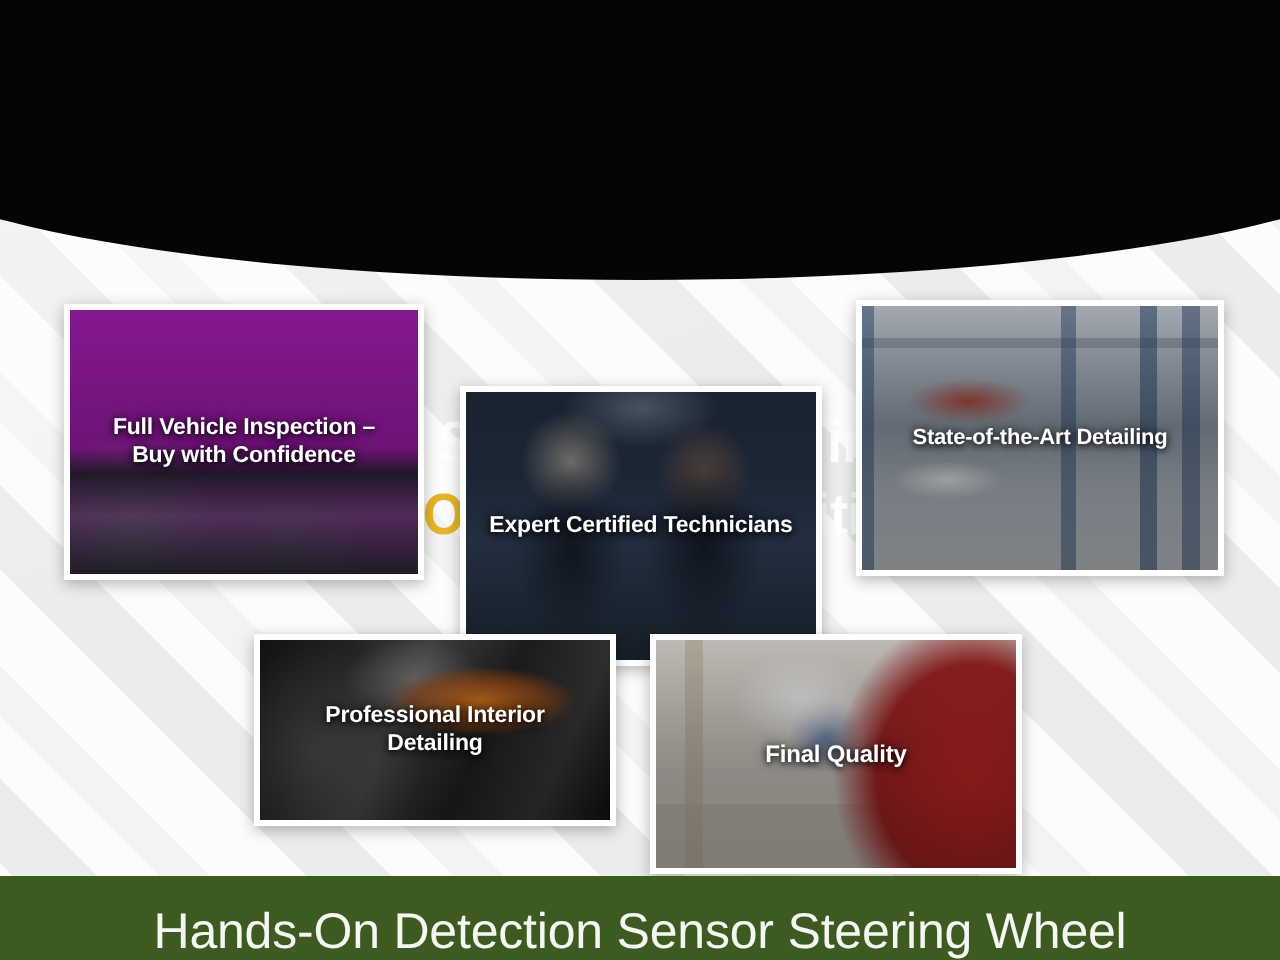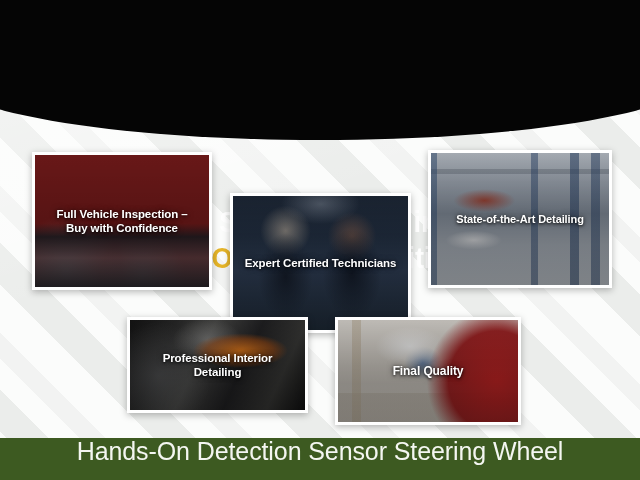--- a/index.html
+++ b/index.html
@@ -56,21 +56,21 @@
     white-space:nowrap;
     text-align:center;
   }
   .hl2{ margin-top:3px; }
   .gold{ color:#e5b429; }
 
   
   .card{
     position:absolute;
     overflow:hidden;
-    background:#7f1d1d;
+    background:#a21caf;
     border:3px solid #ffffff;
     box-shadow:0 2px 7px rgba(0,0,0,.28);
     z-index:5;
   }
   .card .photo{ position:absolute; inset:0; }
   .card .veil{
     position:absolute; inset:0;
     background:linear-gradient(180deg, rgba(0,0,0,.18) 0%, rgba(0,0,0,.30) 45%, rgba(0,0,0,.38) 100%);
   }
   .card .cap{
@@ -87,21 +87,21 @@
     white-space:pre-line;
   }
   .card.c3 .cap{ font-size:11px; }
   .card.c5 .cap{ font-size:12px; }
 
   
   .c1{ left:32px;  top:152px; width:180px; height:138px; }
   .c2{ left:230px; top:150px; width:181px; height:140px;margin-top:43px; }
   .c3{ left:428px; top:150px; width:184px; height:138px; }
   .c4{ left:127px; top:317px; width:181px; height:96px; }
-  .c5{ left:335px; top:317px; width:186px; height:108px;text-decoration:underline; }
+  .c5{ left:325px; top:317px; width:186px; height:120px;text-decoration:underline; }
 
   
   .ph-inspect{
     background:
       radial-gradient(ellipse 60% 45% at 74% 18%, rgba(60,72,92,.95) 0%, rgba(24,30,42,.9) 55%, rgba(12,16,24,.95) 100%),
       linear-gradient(100deg, #6b5a44 0%, #8a7355 12%, #3a3229 26%, #262a33 44%, #1b2franc 44%, #171d28 70%, #0d1119 100%),
       #23262c;
   }
   .ph-inspect::after{
     content:""; position:absolute; inset:0;
@@ -164,21 +164,21 @@
       radial-gradient(ellipse 26% 26% at 40% 26%, rgba(252,252,252,.95) 0%, rgba(0,0,0,0) 74%),
       radial-gradient(ellipse 14% 22% at 47% 42%, rgba(40,90,160,.6) 0%, rgba(0,0,0,0) 74%),
       linear-gradient(90deg, rgba(0,0,0,0) 0 8%, rgba(190,175,150,.5) 8% 13%, rgba(0,0,0,0) 13%),
       linear-gradient(180deg, rgba(0,0,0,0) 0 72%, rgba(175,165,150,.35) 72% 100%);
   }
 
   
   .greenbar{
     position:absolute; left:0; bottom:0; width:640px; height:42px;
     background:#3d5a21;
-    display:flex; align-items:flex-start; justify-content:center;
+    display:flex; align-items:flex-end; justify-content:center;
     z-index:9;
   }
   .greenbar .label{
     color:#f4f6f1;
     font-size:25px;
     line-height:27px;
     font-weight:normal;
     letter-spacing:-0.1px;
     white-space:nowrap;
   }

